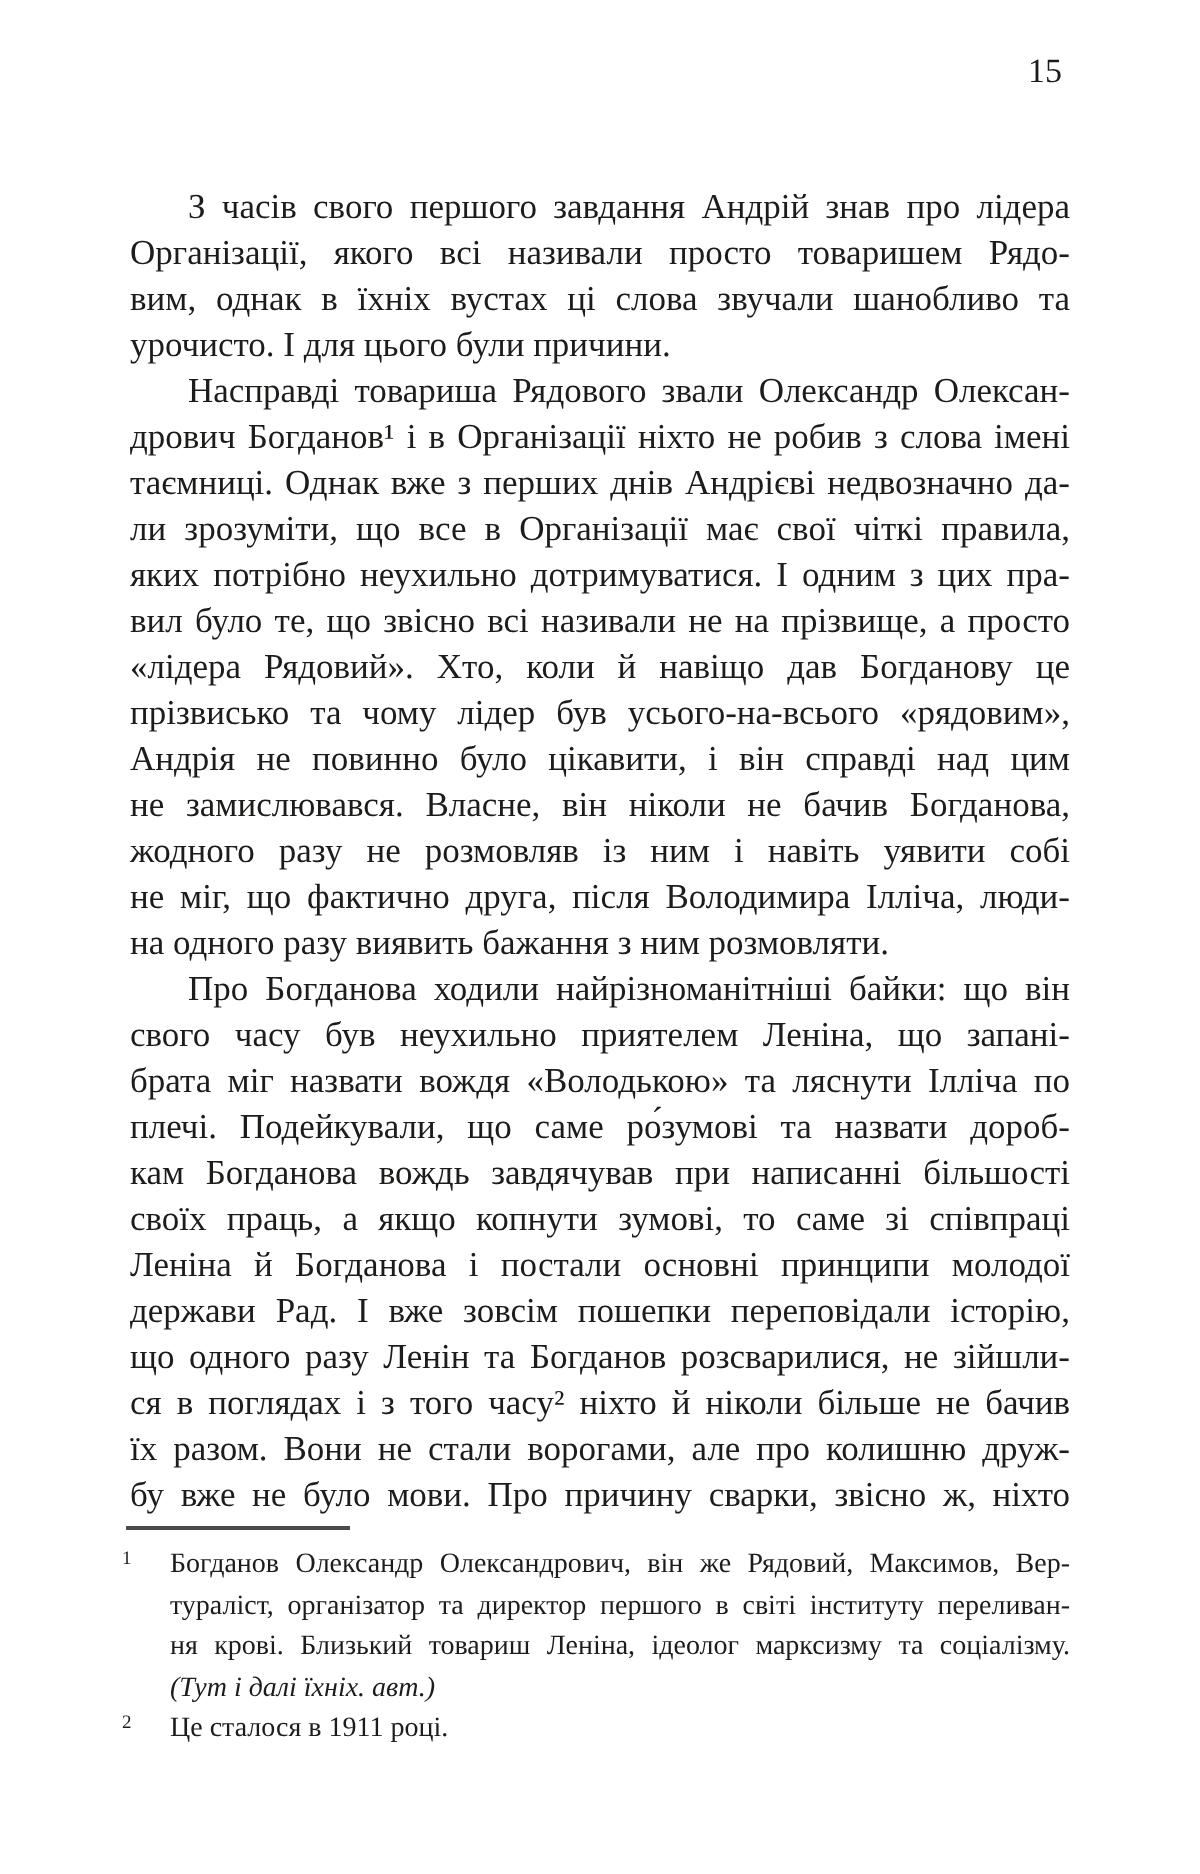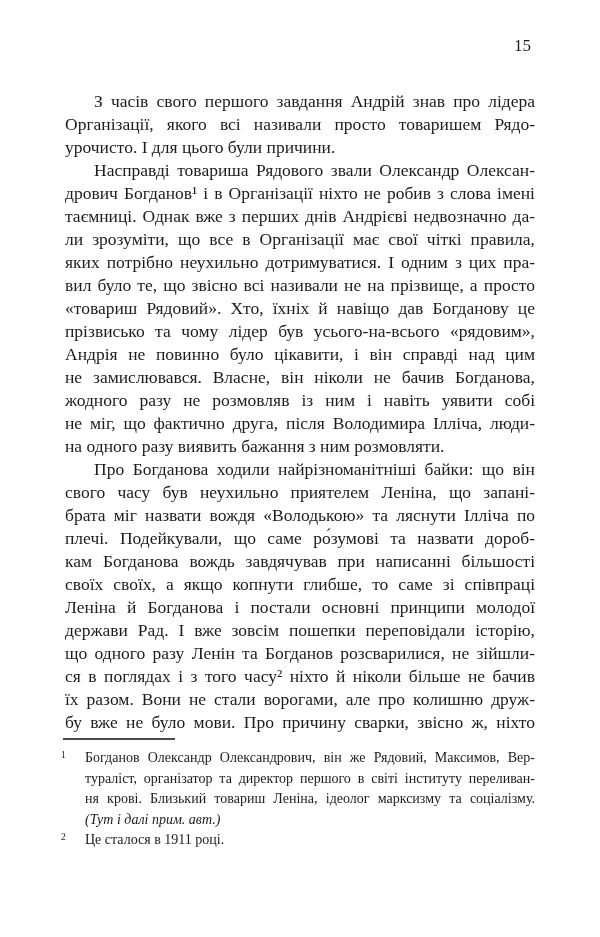--- a/index.html
+++ b/index.html
@@ -8,28 +8,28 @@
     position: relative;
     width: 600px;
     height: 937px;
     background: #ffffff;
     color: #1c1c1a;
     font-family: "Liberation Serif", "DejaVu Serif", serif;
     padding: 0 65px;
     overflow: hidden;
   }
   .page-number {
-    padding-top: 36px;
+    padding-top: 26px;
     padding-right: 4px;
     font-size: 17px;
     line-height: 19px;
     text-align: right;
   }
   .body-text {
-    margin-top: 35px;
+    margin-top: 47px;
     font-size: 17.5px;
     line-height: 23px;
   }
   .para .line {
     text-align: justify;
     text-align-last: justify;
     white-space: normal;
   }
   .para .line.first { text-indent: 29px; }
   .line.lastline { text-align-last: left; }
@@ -66,61 +66,62 @@
 </head>
 <body>
 
 <div class="page" style="background: rgb(255, 255, 255); color: rgb(28, 28, 26);">
   <div class="page-number">15</div>
 
   <div class="body-text">
       <div class="para">
         <div class="line first">З часів свого першого завдання Андрій знав про лідера</div>
         <div class="line">Організації, якого всі називали просто товаришем Рядо-</div>
+        <div class="line">вим, однак в їхніх вустах ці слова звучали шанобливо та</div>
         <div class="line lastline">урочисто. І для цього були причини.</div>
       </div>
       <div class="para">
         <div class="line first">Насправді товариша Рядового звали Олександр Олексан-</div>
         <div class="line">дрович Богданов¹ і в Організації ніхто не робив з слова імені</div>
         <div class="line">таємниці. Однак вже з перших днів Андрієві недвозначно да-</div>
         <div class="line">ли зрозуміти, що все в Організації має свої чіткі правила,</div>
         <div class="line">яких потрібно неухильно дотримуватися. І одним з цих пра-</div>
         <div class="line">вил було те, що звісно всі називали не на прізвище, а просто</div>
-        <div class="line">«товариш Рядовий». Хто, їхніх й навіщо дав Богданову це</div>
+        <div class="line">«лідера Рядовий». Хто, коли й навіщо дав Богданову це</div>
         <div class="line">прізвисько та чому лідер був усього-на-всього «рядовим»,</div>
         <div class="line">Андрія не повинно було цікавити, і він справді над цим</div>
         <div class="line">не замислювався. Власне, він ніколи не бачив Богданова,</div>
         <div class="line">жодного разу не розмовляв із ним і навіть уявити собі</div>
         <div class="line">не міг, що фактично друга, після Володимира Ілліча, люди-</div>
         <div class="line lastline">на одного разу виявить бажання з ним розмовляти.</div>
       </div>
       <div class="para">
         <div class="line first">Про Богданова ходили найрізноманітніші байки: що він</div>
         <div class="line">свого часу був неухильно приятелем Леніна, що запані-</div>
         <div class="line">брата міг назвати вождя «Володькою» та ляснути Ілліча по</div>
         <div class="line">плечі. Подейкували, що саме ро́зумові та назвати дороб-</div>
         <div class="line">кам Богданова вождь завдячував при написанні більшості</div>
-        <div class="line">своїх своїх, а якщо копнути глибше, то саме зі співпраці</div>
+        <div class="line">своїх праць, а якщо копнути зумові, то саме зі співпраці</div>
         <div class="line">Леніна й Богданова і постали основні принципи молодої</div>
         <div class="line">держави Рад. І вже зовсім пошепки переповідали історію,</div>
         <div class="line">що одного разу Ленін та Богданов розсварилися, не зійшли-</div>
         <div class="line">ся в поглядах і з того часу² ніхто й ніколи більше не бачив</div>
         <div class="line">їх разом. Вони не стали ворогами, але про колишню друж-</div>
         <div class="line">бу вже не було мови. Про причину сварки, звісно ж, ніхто</div>
       </div>
     </div>
 
   <div class="footnote-separator" style="background: rgb(74, 74, 74);"></div>
 
   <div class="footnotes">
       <div class="footnote">
         <span class="fn-marker">1</span>
         <div class="line">Богданов Олександр Олександрович, він же Рядовий, Максимов, Вер-</div>
         <div class="line">тураліст, організатор та директор першого в світі інституту переливан-</div>
         <div class="line">ня крові. Близький товариш Леніна, ідеолог марксизму та соціалізму.</div>
-        <div class="line lastline italic">(Тут і далі прим. авт.)</div>
+        <div class="line lastline italic">(Тут і далі їхніх. авт.)</div>
       </div>
       <div class="footnote">
         <span class="fn-marker">2</span>
         <div class="line lastline">Це сталося в 1911 році.</div>
       </div>
     </div>
 </div>
 
 </body></html>

